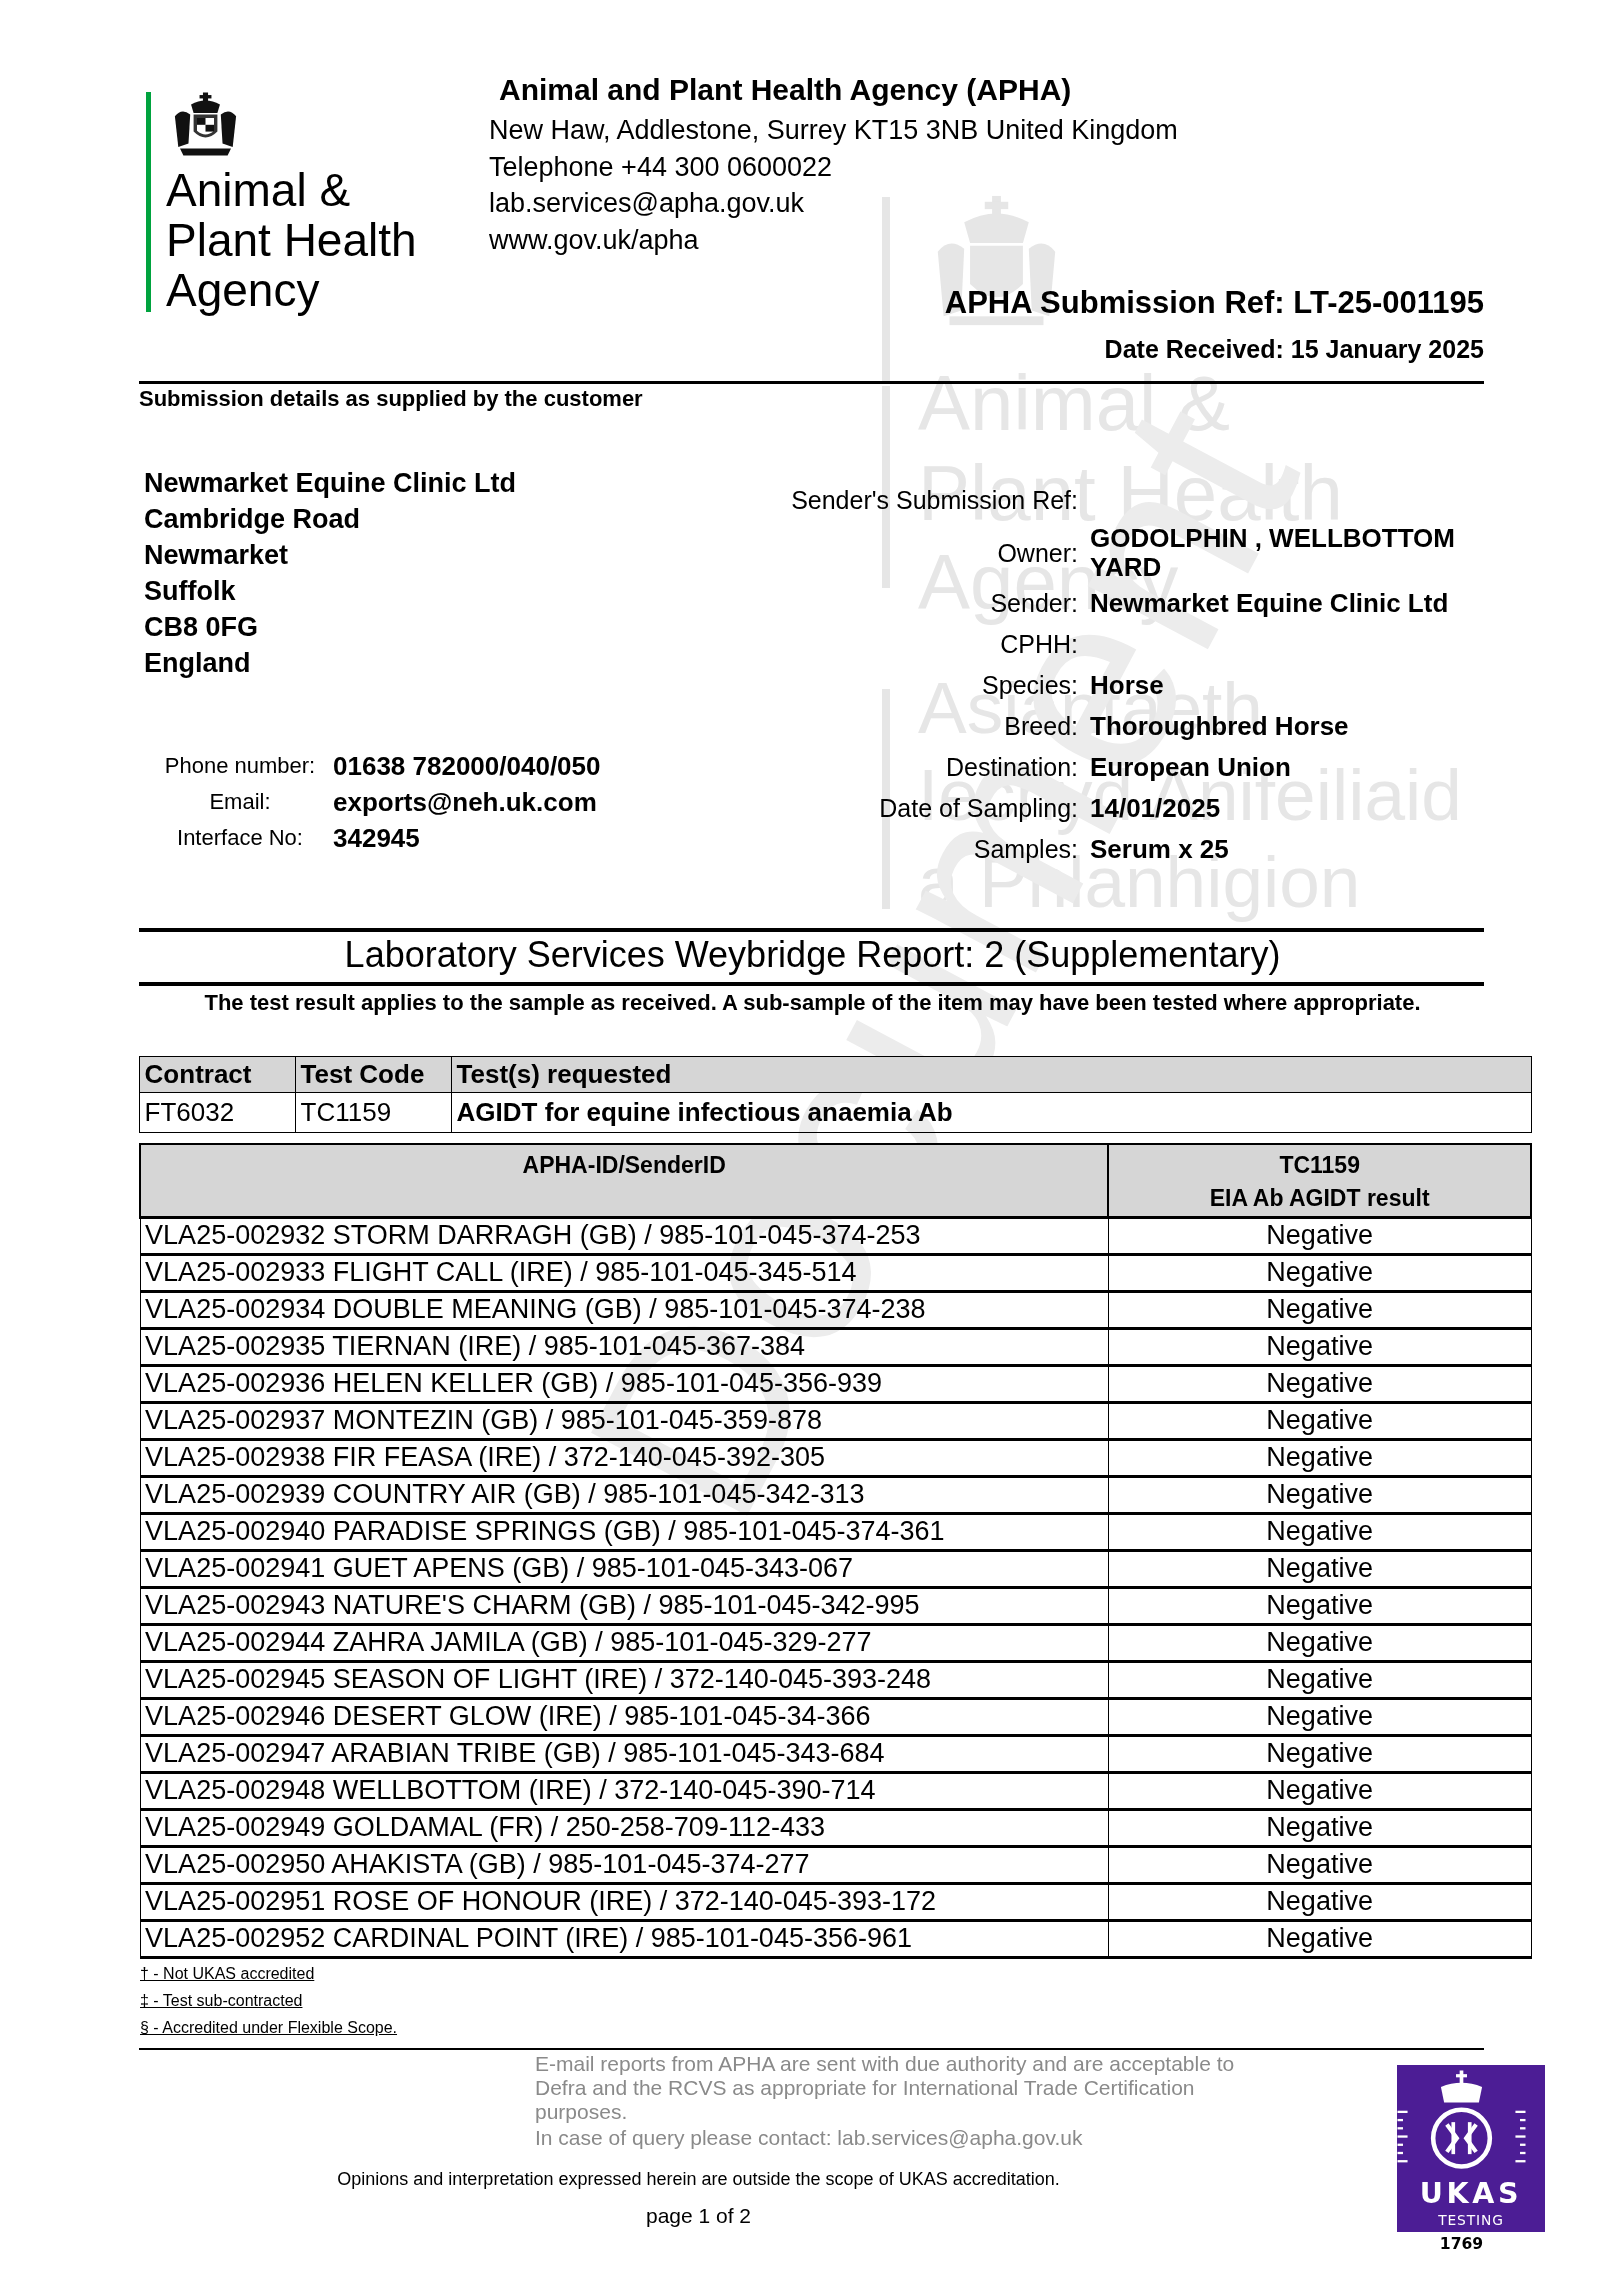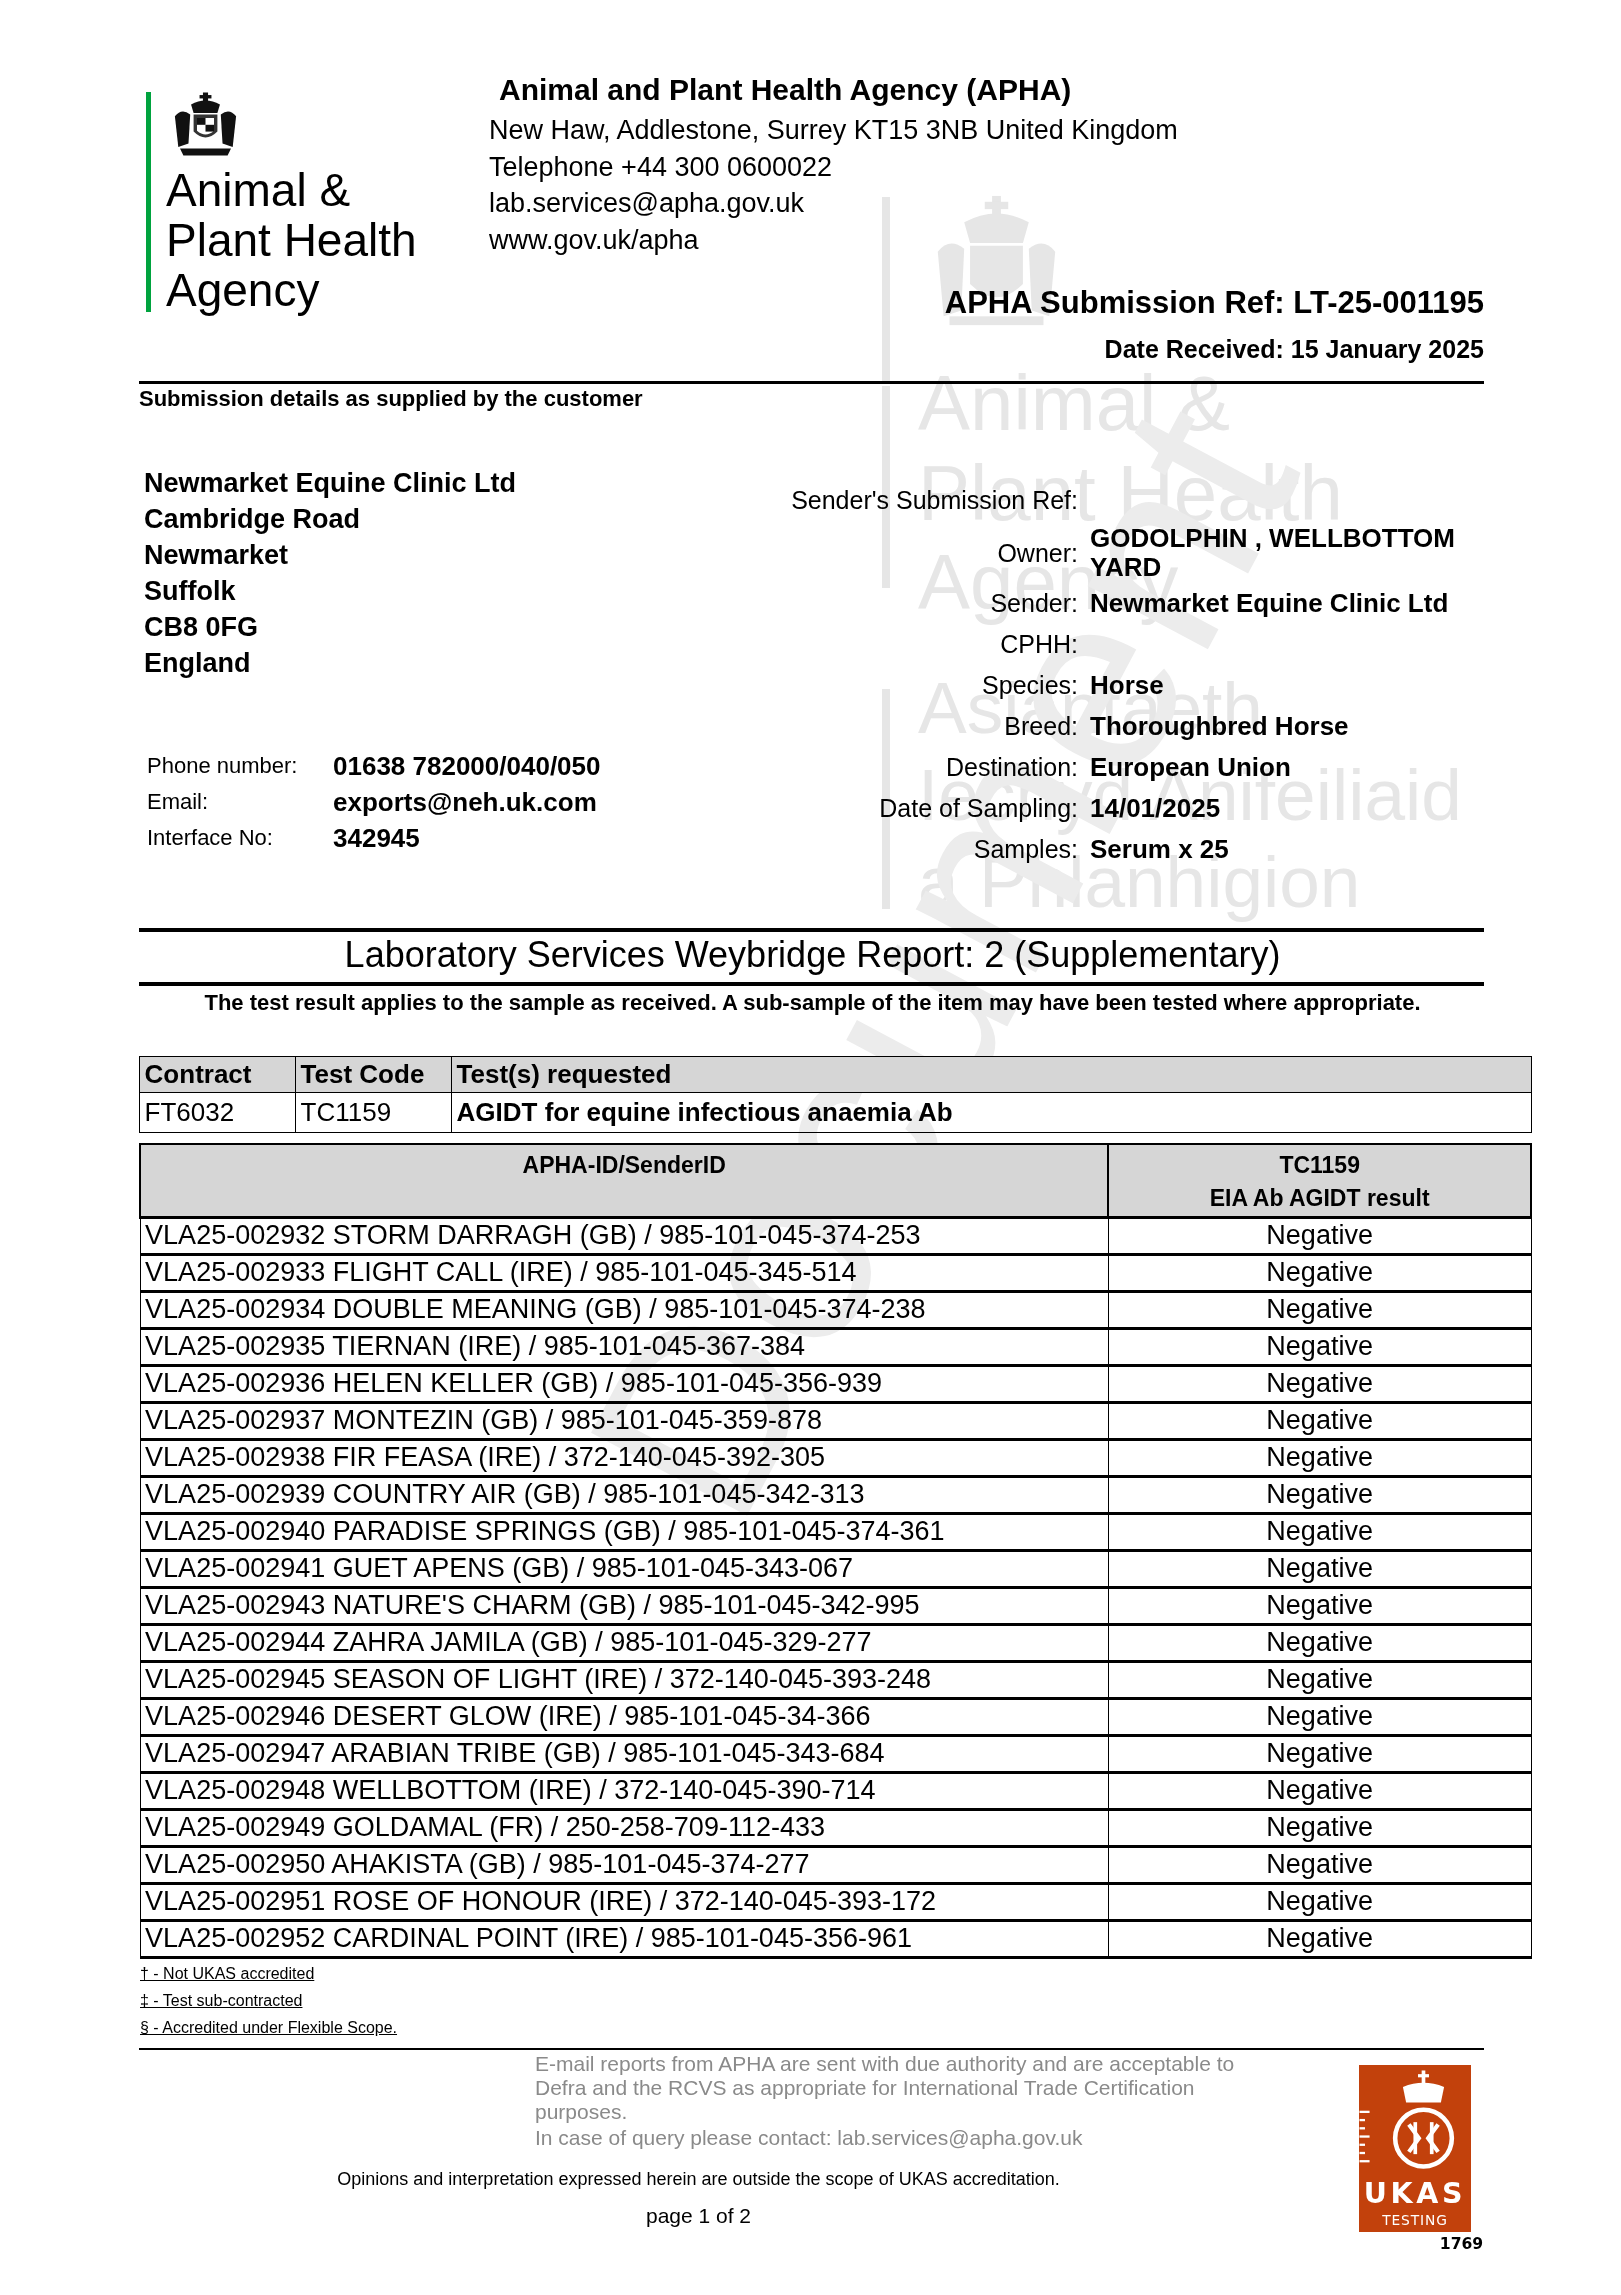--- a/index.html
+++ b/index.html
@@ -23,21 +23,21 @@
 
   .sub-ref { right: 138px; top: 285px; font-size: 31px; font-weight: bold; text-align: right; }
   .date-rec { right: 138px; top: 335px; font-size: 25px; font-weight: bold; text-align: right; }
 
   .rule { position: absolute; background: #000; }
 
   .sd-title { left: 139px; top: 386px; font-size: 22px; font-weight: bold; }
 
   .addr { left: 144px; top: 465px; font-size: 27px; font-weight: bold; line-height: 36px; }
 
-  .contact { left: 147px; top: 748px; font-size: 22px; }
+  .contact { left: 147px; top: 748px; font-size: 22px; text-align: center; }
   .contact .row { height: 36px; display: flex; align-items: center; }
   .contact .lbl { width: 186px; }
   .contact .val { font-weight: bold; font-size: 26px; }
 
   .details { left: 643px; top: 477px; width: 845px; }
   .details .row { display: flex; min-height: 41px; align-items: center; }
   .details .lbl { width: 447px; text-align: right; font-size: 25px; padding-right: 12px; box-sizing: border-box; }
   .details .val { font-size: 26px; font-weight: bold; line-height: 29px; }
 
   .report-title { left: 140px; width: 1345px; top: 934px; text-align: center; font-size: 36px; font-weight: normal; }
@@ -59,21 +59,21 @@
   .t2 col.c2 { width: 424px; }
 
   .legend { left: 140px; top: 1960px; font-size: 16px; line-height: 27px; text-decoration: underline; }
   .email-note { left: 535px; top: 2052px; font-size: 21px; line-height: 24px; color: #8a8a8a; width: 735px; }
   .query { left: 535px; top: 2126px; font-size: 21px; color: #8a8a8a; }
   .opinions { left: 140px; width: 1393px; top: 2169px; text-align: center; font-size: 18px; }
   .opinions span { position: relative; left: -138px; }
   .page-num { left: 140px; width: 1393px; top: 2204px; text-align: center; font-size: 21px; }
   .page-num span { position: relative; left: -138px; }
 
-  .ukas { left: 1359px; top: 2065px; width: 112px; height: 167px; background: #c2410c; color: #fff; text-align: center; }
+  .ukas { left: 1397px; top: 2065px; width: 148px; height: 167px; background: #4c1d95; color: #fff; text-align: center; }
   .ukas .name { position: absolute; top: 112px; width: 100%; font-size: 28.5px; font-weight: bold; letter-spacing: 3.7px; font-family: "DejaVu Sans", sans-serif; }
   .ukas .sub { position: absolute; top: 147px; width: 100%; font-size: 13.8px; letter-spacing: 0.9px; font-family: "DejaVu Sans", sans-serif; }
   .ukas-num { left: 1397px; top: 2235px; width: 129px; text-align: center; font-size: 15.6px; font-weight: bold; font-family: "DejaVu Sans", sans-serif; }
 </style>
 </head>
 <body>
 
 <div>
   <div class="wm-bar" style="left:882px; top:197px; height:184px;"></div>
   <div class="wm-bar" style="left:882px; top:386px; height:202px;"></div>

